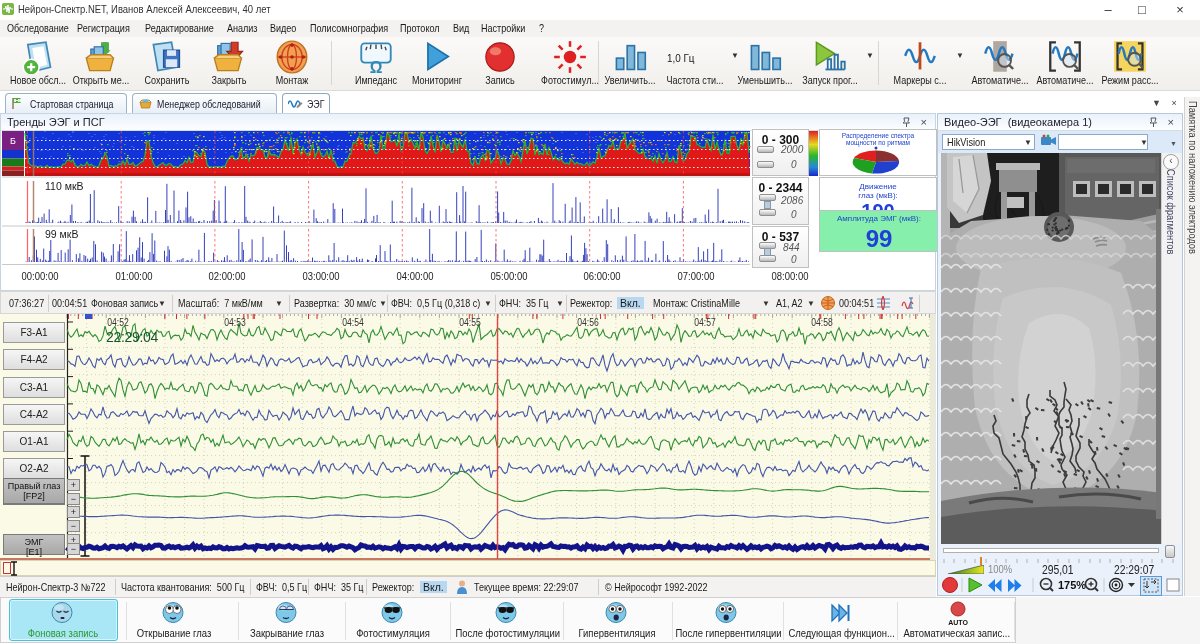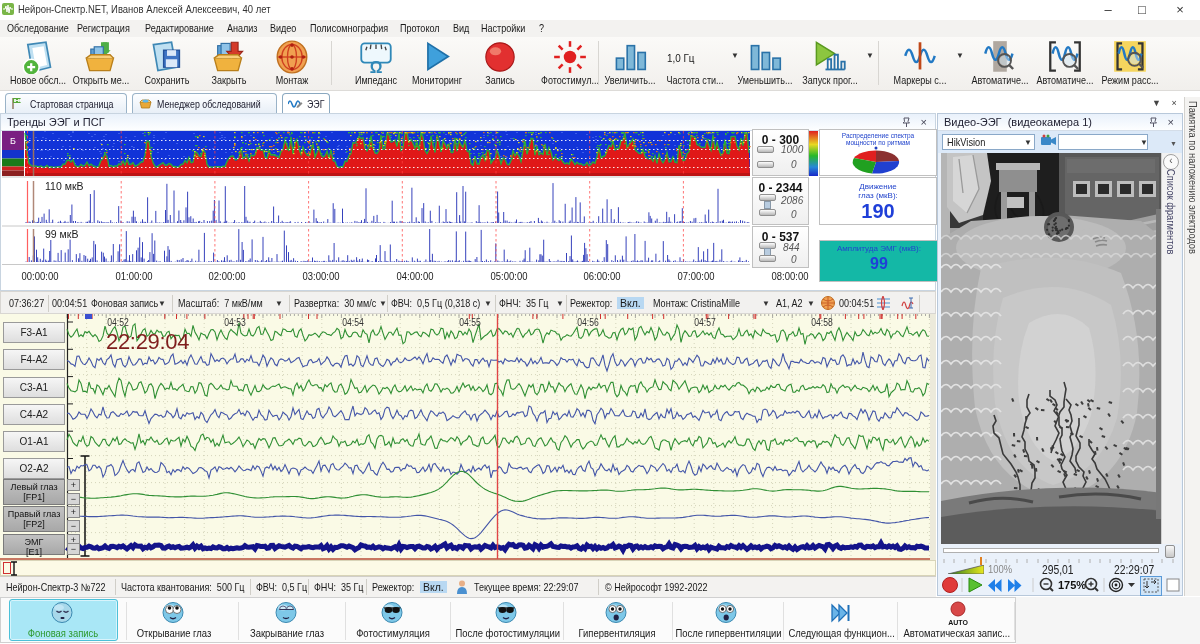--- a/index.html
+++ b/index.html
@@ -45,21 +45,21 @@
 #eegtb { left:0; top:291px; width:936px; height:23px; background:#f2f1ef; border:1px solid #d8d6d2; font-size:10.5px; color:#1a1a1a; }
 #eegtb span { position:absolute; top:5px; white-space:nowrap; }
 #eegtb .sep { position:absolute; top:3px; height:17px; border-left:1px solid #d0cec8; }
 #eegtb .arr { font-size:8px; color:#333; }
 .vkl { background:#b8d8f2; padding:0 3px; }
 
 #eeg { left:0; top:314px; width:936px; height:246px; background:#fafae6; border-bottom:2px solid #c87862; }
 .chl { position:absolute; left:3px; width:62px; height:21px; background:linear-gradient(#f6f6f6,#dedede); border:1px solid #9a9a9a; font-size:10px; color:#222; text-align:center; padding-top:4px; }
 .chd { position:absolute; left:3px; width:62px; background:linear-gradient(#c2c2c2,#a8a8a8); border:1px solid #7a7a7a; font-size:9px; color:#111; text-align:center; line-height:1.15; padding-top:2px; }
 .pm { position:absolute; left:67px; width:13px; height:12px; background:#d6d6d6; border:1px solid #888; font-size:9px; text-align:center; color:#222; }
-#bigclock { position:absolute; left:106px; top:329px; font-size:22px; color:#7f1d1d; letter-spacing:-0.3px; }
+#bigclock { position:absolute; left:106px; top:329px; font-size:14px; color:#14532d; letter-spacing:-0.3px; }
 
 #hscroll { left:0; top:560px; width:936px; height:16px; background:#fcfae6; border:1px solid #d8d4b8; }
 #hthumb { position:absolute; left:2px; top:1px; width:8px; height:12px; border:1px solid #d03030; background:#fcfae6; }
 #vscroll { left:930px; top:314px; width:6px; height:246px; background:#eceadb; }
 #statusbar { left:0; top:576px; width:936px; height:21px; background:#f3f2f0; border-top:1px solid #d0cec8; font-size:10.5px; color:#1a1a1a; }
 #statusbar span { position:absolute; top:4px; white-space:nowrap; }
 #statusbar .sep { position:absolute; top:2px; height:16px; border-left:1px solid #d0cec8; }
 
 #bottombar { left:0; top:597px; width:1016px; height:46px; background:#fbfbfb; border:1px solid #d0d0d0; }
 .selbtn { position:absolute; left:8px; top:1px; width:109px; height:42px; background:#a9e7f6; border:1px solid #4cc0d8; border-radius:3px; box-shadow:inset 0 0 0 1px #d8f4fc; }
@@ -1374,21 +1374,21 @@
 <div class="trtime" style="left:478px">05:00:00</div>
 <div class="trtime" style="left:571px">06:00:00</div>
 <div class="trtime" style="left:665px">07:00:00</div>
 <div class="trtime" style="left:759px">08:00:00</div>
   </div>
 
 <div class="abs vbox" style="left:752px;top:129px;width:57px;height:47px">
   <div class="vb-title">0 - 300</div>
   <div class="knob" style="left:4px;top:16px"></div>
   <div class="knob" style="left:4px;top:31px"></div>
-  <div class="ital" style="left:28px;top:14px">1000</div>
+  <div class="ital" style="left:28px;top:14px">2000</div>
   <div class="ital" style="left:38px;top:29px">0</div>
 </div>
 <div class="abs vbox" style="left:752px;top:177px;width:57px;height:48px">
   <div class="vb-title">0 - 2344</div>
   <div class="knob" style="left:6px;top:16px"></div>
   <div class="kstem" style="left:11px;top:23px"></div>
   <div class="knob" style="left:6px;top:31px"></div>
   <div class="ital" style="left:28px;top:17px">2086</div>
   <div class="ital" style="left:38px;top:31px">0</div>
 </div>
@@ -1419,23 +1419,23 @@
     <path d="M56,18 L34,14 A23,11.5 0 0,1 56,6.5 Z" fill="#e02020"></path>
     <path d="M56,18 L56,6.5 A23,11.5 0 0,1 79,17 Z" fill="#8b3030"></path>
     <path d="M56,18 L79,17 A23,11.5 0 0,1 52,29.4 Z" fill="#2040d0"></path>
     <path d="M56,18 L52,29.4 A23,11.5 0 0,1 34,14 Z" fill="#20a020"></path>
   </svg>
 </div>
 <div class="abs vbox" style="left:819px;top:177px;width:118px;height:48px;background:#fff">
   <div class="bluesm" style="top:4px;font-size:8px">Движение<br>глаз (мкВ):</div>
   <div class="bluebig" style="top:22px;font-size:20px">190</div>
 </div>
-<div class="abs vbox" style="left:819px;top:240px;width:120px;height:42px;background:#14b8a6">
+<div class="abs vbox" style="left:819px;top:210px;width:120px;height:42px;background:#86efac">
   <div class="bluesm" style="top:3px;font-size:8px">Амплитуда ЭМГ (мкВ):</div>
-  <div class="bluebig" style="top:14px;font-size:16px">99</div>
+  <div class="bluebig" style="top:14px;font-size:24px">99</div>
 </div>
 
 <div class="abs" id="eegtb">
   <span style="left:8px">07:36:27</span>
     <span class="sep" style="left:47px"></span>
   <span style="left:51px">00:04:51</span>
     <span style="left:90px">Фоновая запись</span>
     <span class="arr" style="left:157px;top:7px">▼</span>
   <span class="sep" style="left:171px"></span>
   <span style="left:177px">Масштаб:&nbsp; 7 мкВ/мм</span>
@@ -1823,21 +1823,21 @@
 <div class="abs" id="bigclock">22:29:04</div>
 <div class="chl" style="top:322px">F3-A1</div>
 <div class="chl" style="top:349px">F4-A2</div>
 <div class="chl" style="top:377px">C3-A1</div>
 <div class="chl" style="top:404px">C4-A2</div>
 <div class="chl" style="top:431px">O1-A1</div>
 <div class="chl" style="top:458px">O2-A2</div>
 <div class="chd" style="top:479px;height:26px">Левый глаз<br>[FP1]</div>
 <div class="pm" style="top:479px">+</div>
 <div class="pm" style="top:493px">−</div>
-<div class="chd" style="top:506px;height:26px">Правый глаз<br>[FP2]</div>
+<div class="chd" style="top:478px;height:26px">Правый глаз<br>[FP2]</div>
 <div class="pm" style="top:506px">+</div>
 <div class="pm" style="top:520px">−</div>
 <div class="chd" style="top:534px;height:21px">ЭМГ<br>[E1]</div>
 <div class="pm" style="top:534px">+</div>
 <div class="pm" style="top:543px">−</div>
 <div class="abs" id="vscroll"></div>
 <div class="abs" id="hscroll">
     <div id="hthumb"></div>
   <svg style="position:absolute;left:8px;top:0" width="10" height="15" viewBox="0 0 10 15">
       <path d="M2,1 h6 M2,14 h6 M5,1 v13" stroke="#111" stroke-width="1.4"></path>

